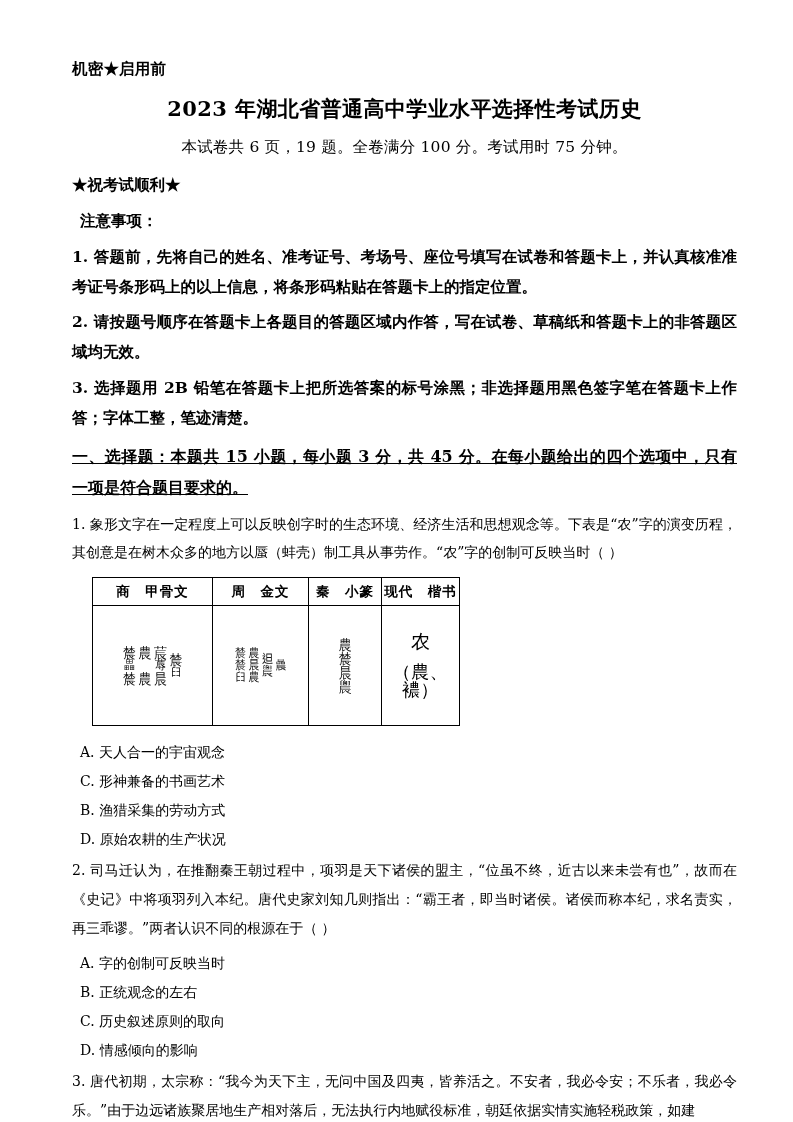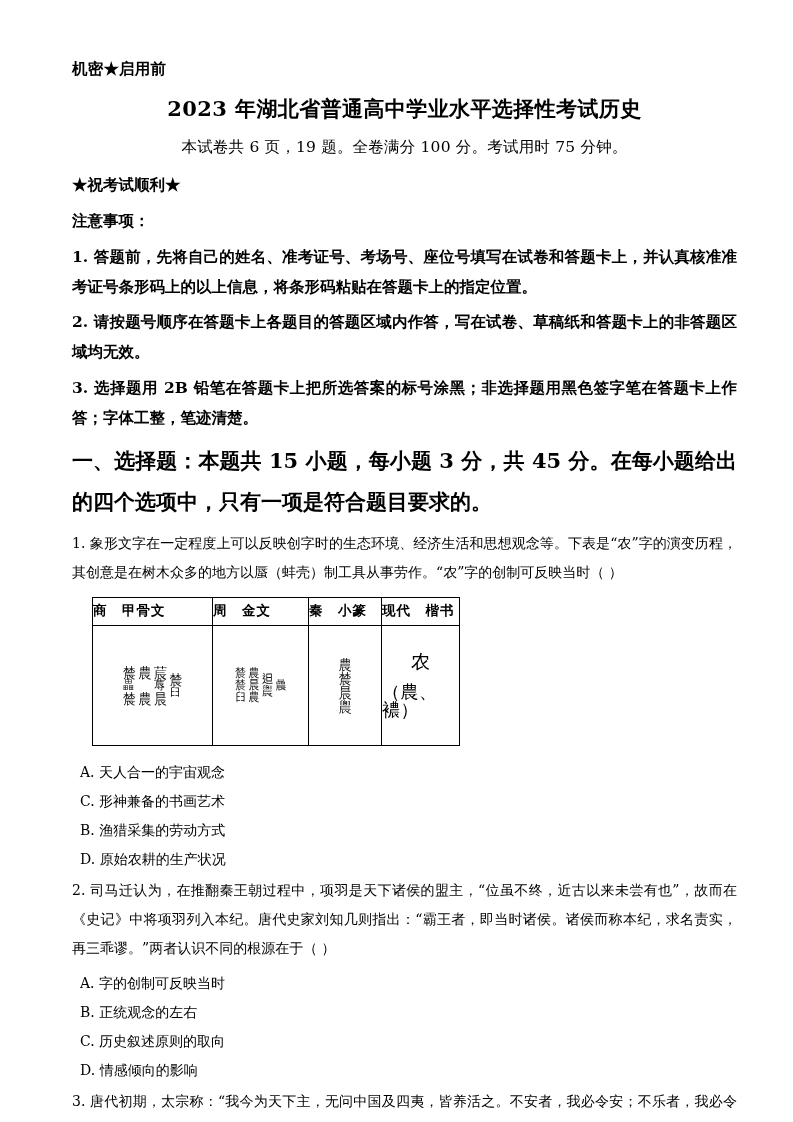--- a/index.html
+++ b/index.html
@@ -53,38 +53,39 @@
   }
   .wish {
     font-size: 15.5px;
     font-weight: 700;
     margin: 0 0 12px 0;
     line-height: 1.5;
   }
   .notice-head {
     font-size: 15.5px;
     font-weight: 700;
-    margin: 0 0 10px 0;
+    margin: 0 0 10px 8px;
     line-height: 1.5;
   }
   .notice-item {
     font-size: 15.5px;
     font-weight: 700;
     line-height: 1.95;
     margin: 0 0 5px 0;
     text-align: justify;
     text-justify: inter-ideograph;
   }
   .section-head {
-    font-size: 21px;
+    font-size: 16px;
     font-weight: 700;
     line-height: 1.95;
     margin: 8px 0 6px 0;
     text-align: justify;
     text-justify: inter-ideograph;
+    text-decoration: underline;
   }
 
   
   .question {
     margin: 0 0 2px 0;
   }
   .q-stem {
     font-size: 14px;
     line-height: 2.07;
     text-align: justify;
@@ -111,21 +112,21 @@
     margin: 10px 0 12px 0;
     padding-left: 20px;
   }
   table.glyph-table {
     border-collapse: collapse;
     width: 363px;
     table-layout: fixed;
   }
   table.glyph-table td {
     border: 1px solid #000000;
-    text-align: left;
+    text-align: center;
     vertical-align: middle;
     padding: 0;
   }
   table.glyph-table td.h {
     height: 27px;
     font-size: 13.5px;
     font-weight: 600;
     letter-spacing: 1px;
     white-space: nowrap;
   }

